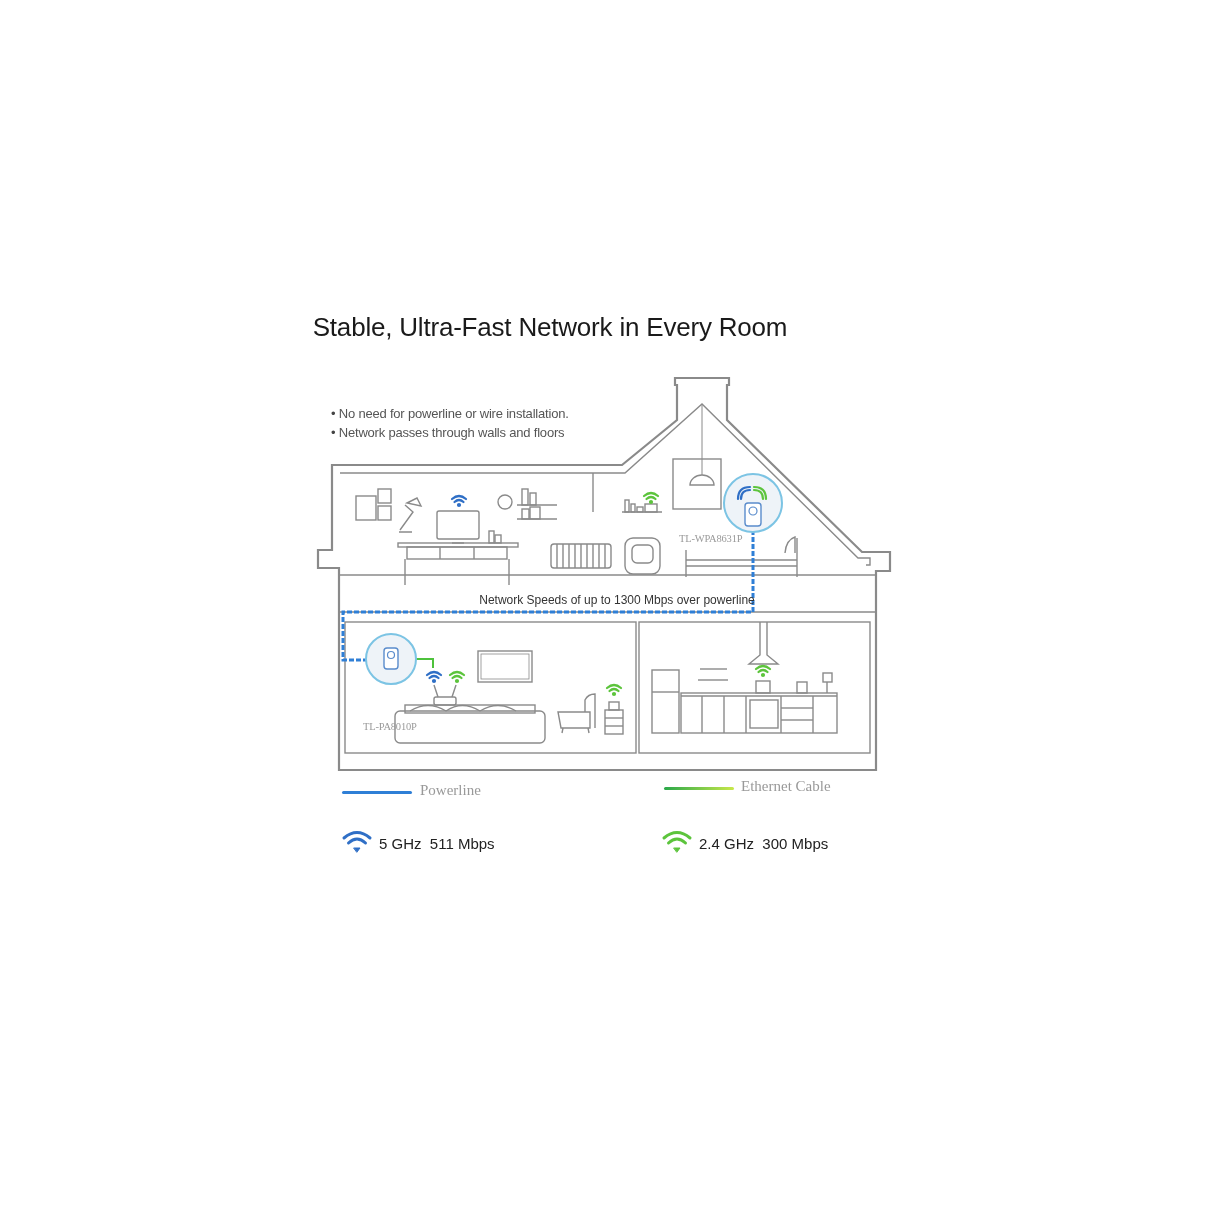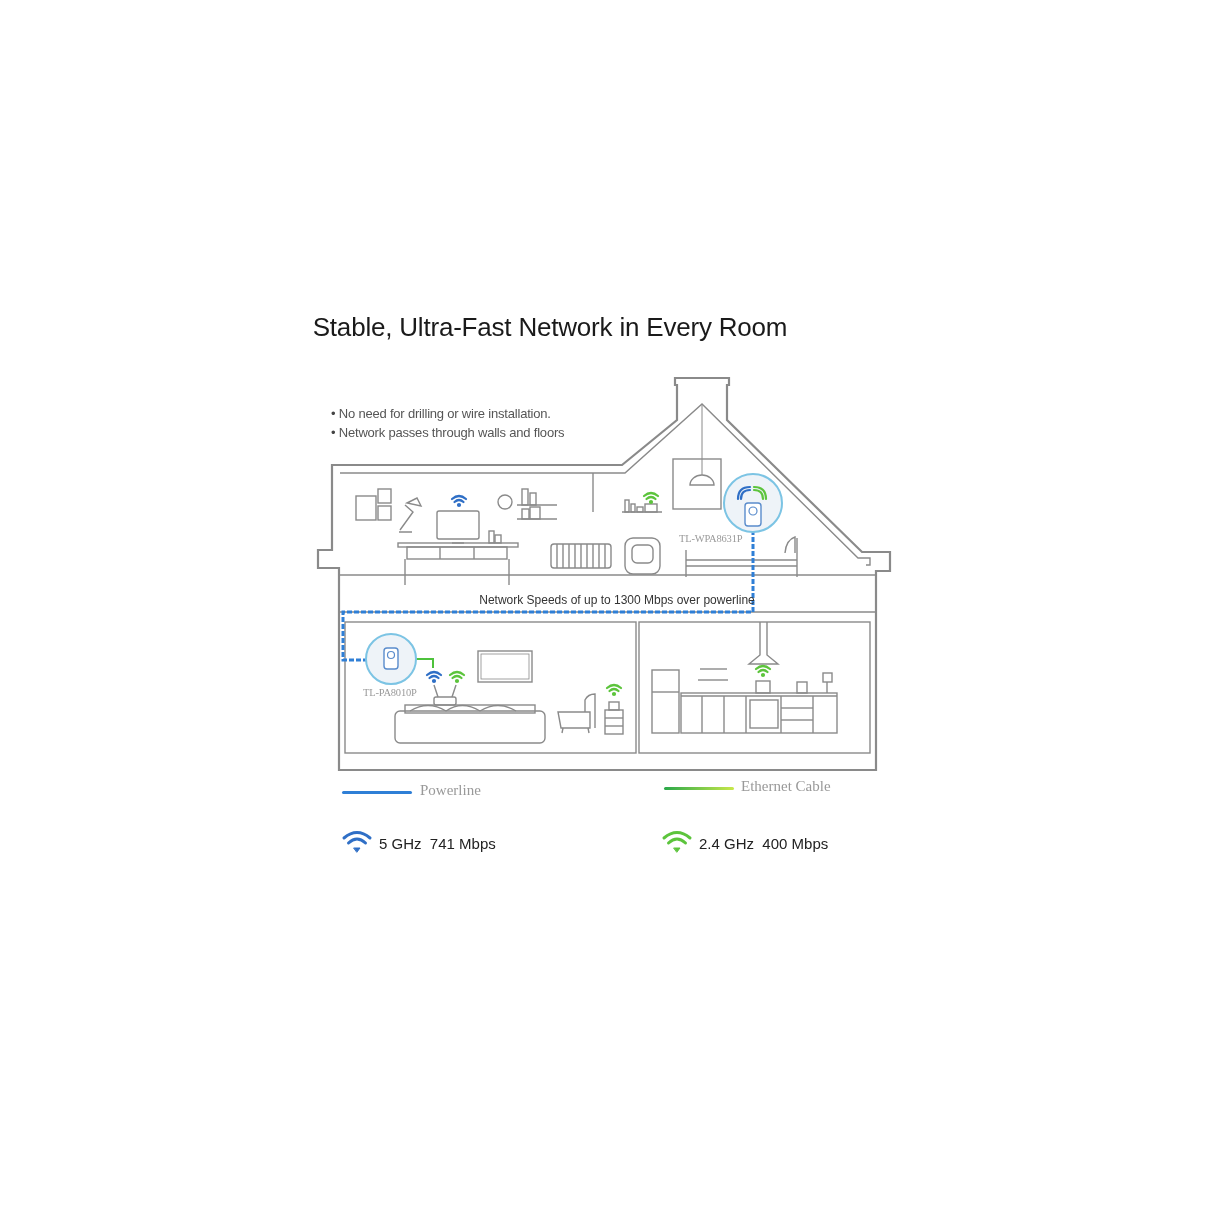--- a/index.html
+++ b/index.html
@@ -13,21 +13,21 @@
   .legend { position: absolute; font-size: 15px; color: #999; font-family: Liberation Serif, serif; }
   .legend .line { position: absolute; top: 9px; width: 70px; height: 3px; border-radius: 2px; }
   .wifi-legend { position: absolute; font-size: 15px; color: #222; }
 </style>
 </head>
 <body>
 
 <div class="title">Stable, Ultra-Fast Network in Every Room</div>
 
 <div class="bullets">
-  <div>No need for drilling or wire installation.</div>
+  <div>No need for powerline or wire installation.</div>
   <div>Network passes through walls and floors</div>
 </div>
 
 <svg class="house" width="1214" height="1214" viewBox="0 0 1214 1214" fill="none" stroke="#8a8a8a" stroke-width="2">
 
   <g>
     <path d="M 332 465 L 622 465 L 677 420 L 677 385 L 675 385 L 675 378 L 729 378 L 729 385 L 727 385 L 727 420 L 862 552 L 890 552 L 890 571 L 876 571 L 876 770 L 339 770 L 339 568 L 318 568 L 318 550 L 332 550 Z" stroke-width="2.2"></path>
     <path d="M 340 473 L 625 473 L 702 404 L 858 558 L 870 558 L 870 565 L 866 565" stroke-width="1.4"></path>
 
     <line x1="340" y1="575" x2="876" y2="575" stroke-width="1.4"></line>
@@ -176,27 +176,27 @@
     <path d="M -13 -5 Q 0 -16 13 -5 M -8.5 0 Q 0 -8 8.5 0"></path>
       <path d="M -3 5 L 3 5 L 0 9 Z" fill="#2f6fc6" stroke-width="1"></path>
   </g>
   <g stroke="#5cc43c" stroke-width="3" stroke-linecap="round" transform="translate(677,843)">
     <path d="M -13 -5 Q 0 -16 13 -5 M -8.5 0 Q 0 -8 8.5 0"></path>
       <path d="M -3 5 L 3 5 L 0 9 Z" fill="#5cc43c" stroke-width="1"></path>
   </g>
 </svg>
 
 <div class="label" style="left:679px; top:533px;">TL-WPA8631P</div>
-<div class="label" style="left:363px; top:687px;">TL-PA8010P</div>
+<div class="label" style="left:363px; top:721px;">TL-PA8010P</div>
 
 <div class="speed">Network Speeds of up to 1300 Mbps over powerline</div>
 
 <div class="legend" style="left:342px; top:782px;">
   <span class="line" style="left:0; background:#2f7fd6;"></span>
   <span style="margin-left:78px;">Powerline</span>
 </div>
 <div class="legend" style="left:664px; top:778px;">
   <span class="line" style="left:0; background:linear-gradient(90deg,#2aa84a,#c8e84a);"></span>
   <span style="margin-left:77px;">Ethernet Cable</span>
 </div>
 
-<div class="wifi-legend" style="left:379px; top:835px; white-space:pre;">5 GHz  741 Mbps</div>
-<div class="wifi-legend" style="left:699px; top:835px; white-space:pre;">2.4 GHz  400 Mbps</div>
+<div class="wifi-legend" style="left:379px; top:835px; white-space:pre;">5 GHz  511 Mbps</div>
+<div class="wifi-legend" style="left:699px; top:835px; white-space:pre;">2.4 GHz  300 Mbps</div>
 
 </body></html>

